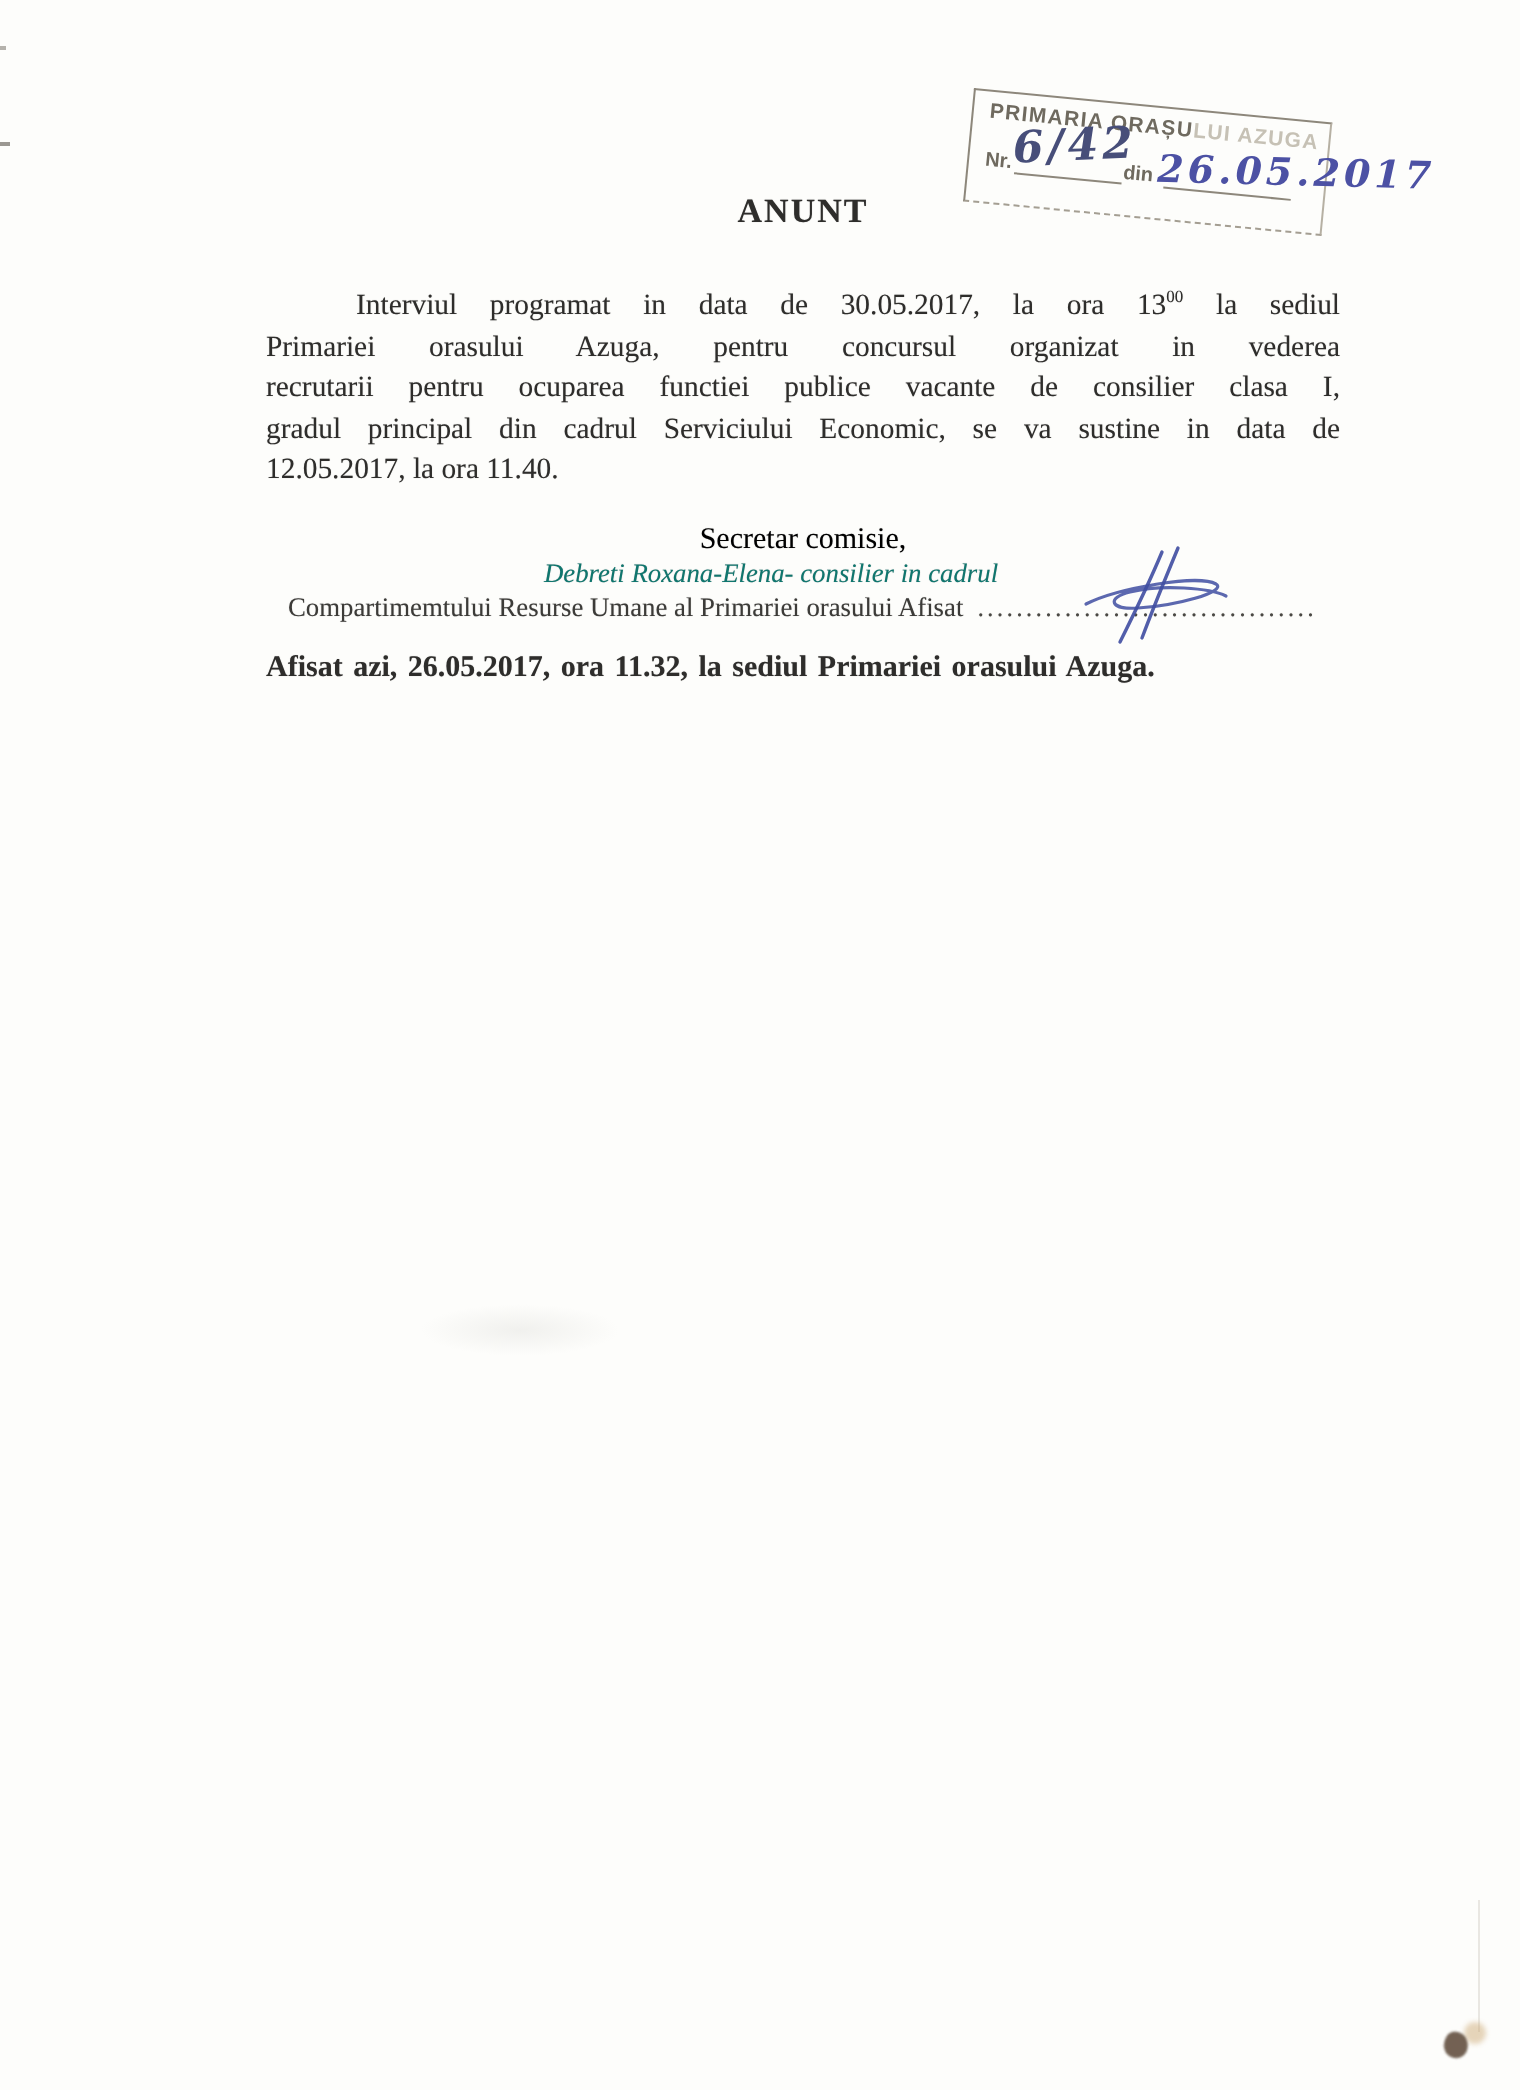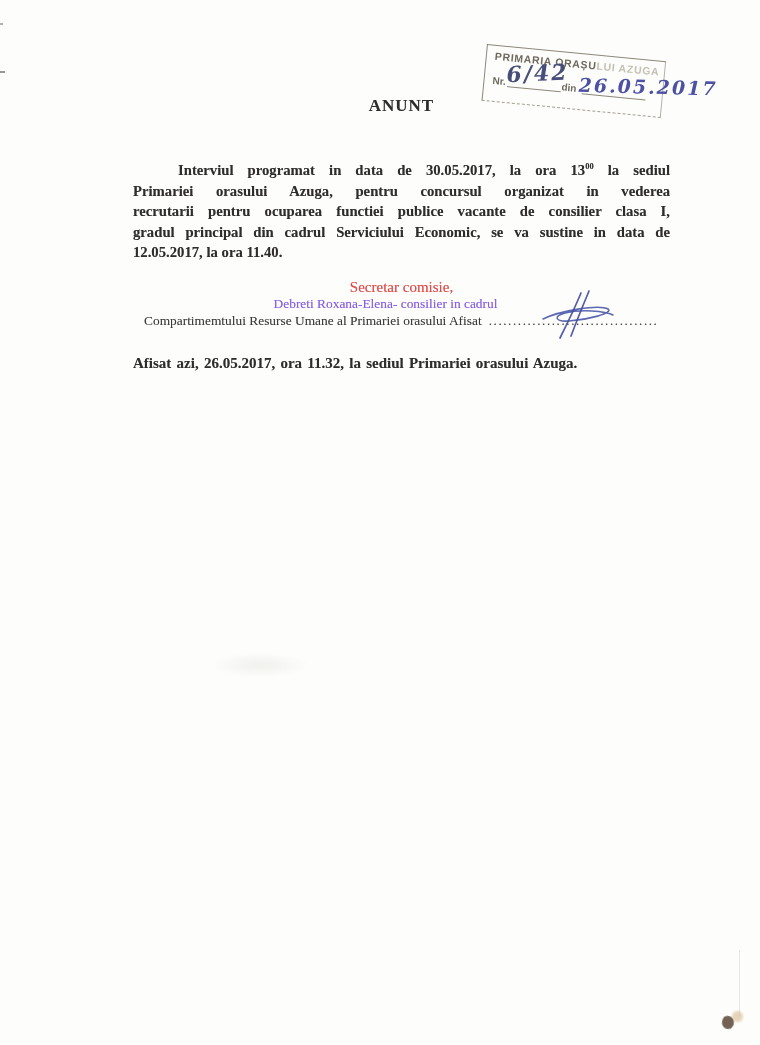--- a/index.html
+++ b/index.html
@@ -30,37 +30,37 @@
     font-style:italic; white-space:nowrap; z-index:2; }
   .hand-nr { left:13px; top:-19px; font-size:22px; letter-spacing:2px;
     color:#474e79; transform:rotate(-8deg); }
   .hand-date { left:86px; top:-14px; font-size:19px; letter-spacing:2px;
     color:#4c51a4; transform:rotate(-4deg); }
   
   .content { position:absolute; left:133px; top:0; width:537px;
     text-shadow:0 0 0.5px rgba(40,40,40,0.32); }
   .doc-title { margin:96px 0 0 0; text-align:center;
     font-size:17px; font-weight:bold; letter-spacing:1px; line-height:20px; }
-  .para { margin-top:40px; font-weight:bold; font-size:14.7px; }
+  .para { margin-top:22px; font-weight:normal; font-size:14.7px; }
   .jline { text-align:justify; text-align-last:justify; line-height:20.5px; }
   .jline.first { text-indent:45px; }
   .jline.last  { text-align-last:left; }
   sup.ord { font-size:8.5px; vertical-align:6px; letter-spacing:0; }
   .sig-role { margin-top:16px; text-align:center; font-size:15px;
-    line-height:17px; color:#ef4444; }
+    line-height:17px; color:#000000; }
   .sig-name { text-align:center; font-size:13.4px; line-height:16px;
-    transform:translateX(-16px); color:#8b5cf6; }
+    transform:translateX(-16px); color:#0f766e;font-style:italic; }
   .sig-dept { position:relative; display:flex; align-items:baseline;
     font-size:13.4px; line-height:17px; padding:0 12px 0 11px; color:#3c3b38; }
   .dept-text { white-space:nowrap; }
   .dots { flex:1; margin-left:7px; overflow:hidden; white-space:nowrap;
     font-size:13px; letter-spacing:1.6px; color:#4a4843; }
   .signature-svg { position:absolute; left:398px; top:-24px; z-index:3;
     overflow:visible; }
-  .afisat { margin-top:25px; font-weight:bold; font-size:15px;
+  .afisat { margin-top:13px; font-weight:bold; font-size:15px;
     word-spacing:1.5px; line-height:19px; }
   
   .speck { position:absolute; }
   .speck-a { left:0; top:23px;  width:3px; height:2px; background:#b5b2ac; }
   .speck-b { left:0; top:71px;  width:5px; height:2px; background:#9b9892; }
   .faint-blot { position:absolute; left:210px; top:652px; width:100px; height:26px;
     background:radial-gradient(ellipse at center, #efefec 0%, rgba(253,253,251,0) 70%);
     opacity:.9; }
   .crease { position:absolute; left:739px; top:950px; width:1px; height:66px;
     background:#e9e7e2; }

